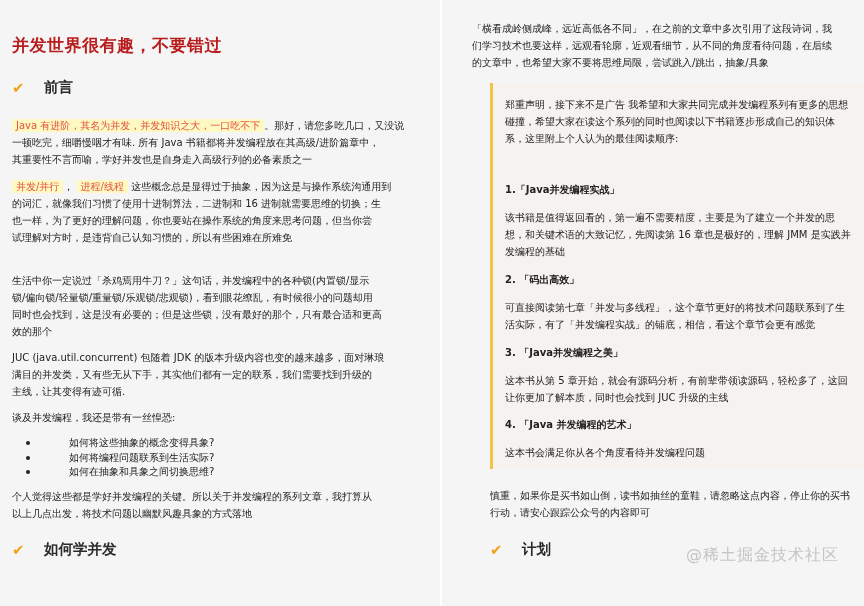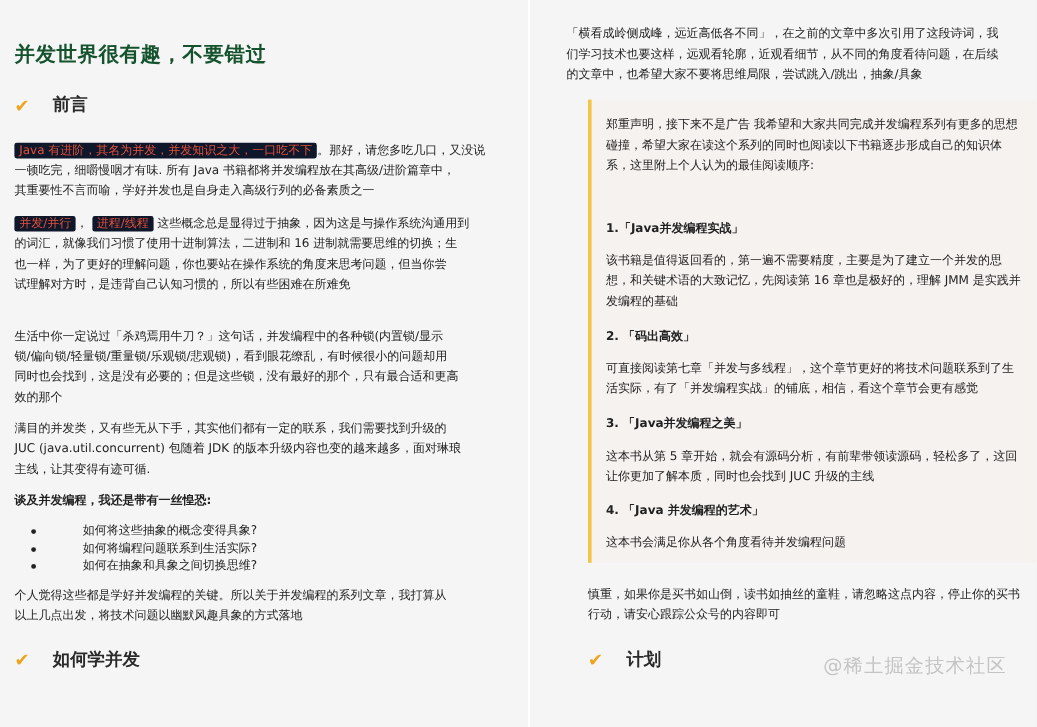--- a/index.html
+++ b/index.html
@@ -11,33 +11,33 @@
     position:relative;
   }
   .page {
     position:absolute; top:0; height:606px; background:#f5f5f5;
   }
   .page-left { left:0; width:440px; border-right:1px solid #ffffff; }
   .page-right { left:442px; width:422px; }
   .divider { position:absolute; left:440px; top:0; width:2px; height:606px; background:#fff; }
   .title {
     position:absolute; left:12px; top:34px;
-    font-size:17px; font-weight:bold; color:#14532d; letter-spacing:0.5px;
+    font-size:17px; font-weight:bold; color:#b91c1c; letter-spacing:0.5px;
   }
   .h2 {
     position:absolute; display:flex; align-items:center;
     font-size:14.5px; font-weight:bold; color:#2a2a2a;
   }
   .h2 .check { color:#f0a21a; font-size:15px; width:22px; margin-right:10px; font-weight:bold; }
   .p {
     position:absolute; font-size:10px; line-height:17px; color:#222;
     margin:0;
   }
   .code {
-    background:#0f172a; color:#e2513c; border-radius:2px; padding:1px 4px;
+    background:#fef9c3; color:#e2513c; border-radius:2px; padding:1px 4px;
   }
   ul.bullets {
     position:absolute; margin:0; padding-left:0; list-style:none;
     font-size:10px; line-height:14.5px;
   }
   ul.bullets li { display:flex; align-items:center;gap:28px; }
   ul.bullets li .dot { width:4px; height:4px; border-radius:50%; background:#222; margin:0 11px 0 0; }
   .quote {
     position:absolute; left:490px; top:83px; width:374px; height:386px;
     background:#f6f2f0; border-left:3px solid #f2c546;
@@ -76,26 +76,26 @@
 </div>
 
 <div class="p" style="left:12px; top:272px; width:420px;">
   <div>生活中你一定说过「杀鸡焉用牛刀？」这句话，并发编程中的各种锁(内置锁/显示</div>
   <div>锁/偏向锁/轻量锁/重量锁/乐观锁/悲观锁)，看到眼花缭乱，有时候很小的问题却用</div>
   <div>同时也会找到，这是没有必要的；但是这些锁，没有最好的那个，只有最合适和更高</div>
   <div>效的那个</div>
 </div>
 
 <div class="p" style="left:12px; top:349px; width:420px;">
+  <div>JUC (java.util.concurrent) 包随着 JDK 的版本升级内容也变的越来越多，面对琳琅</div>
   <div>满目的并发类，又有些无从下手，其实他们都有一定的联系，我们需要找到升级的</div>
-  <div>JUC (java.util.concurrent) 包随着 JDK 的版本升级内容也变的越来越多，面对琳琅</div>
   <div>主线，让其变得有迹可循.</div>
 </div>
 
-<div class="p" style="left:12px; top:409px; width:420px;font-weight:bold;">谈及并发编程，我还是带有一丝惶恐:</div>
+<div class="p" style="left:12px; top:409px; width:420px;">谈及并发编程，我还是带有一丝惶恐:</div>
 
 <ul class="bullets" style="left:26px; top:436px;">
   <li>
       <span class="dot"></span>
       <span>如何将这些抽象的概念变得具象?</span>
     </li>
   <li>
       <span class="dot"></span>
       <span>如何将编程问题联系到生活实际?</span>
     </li>

